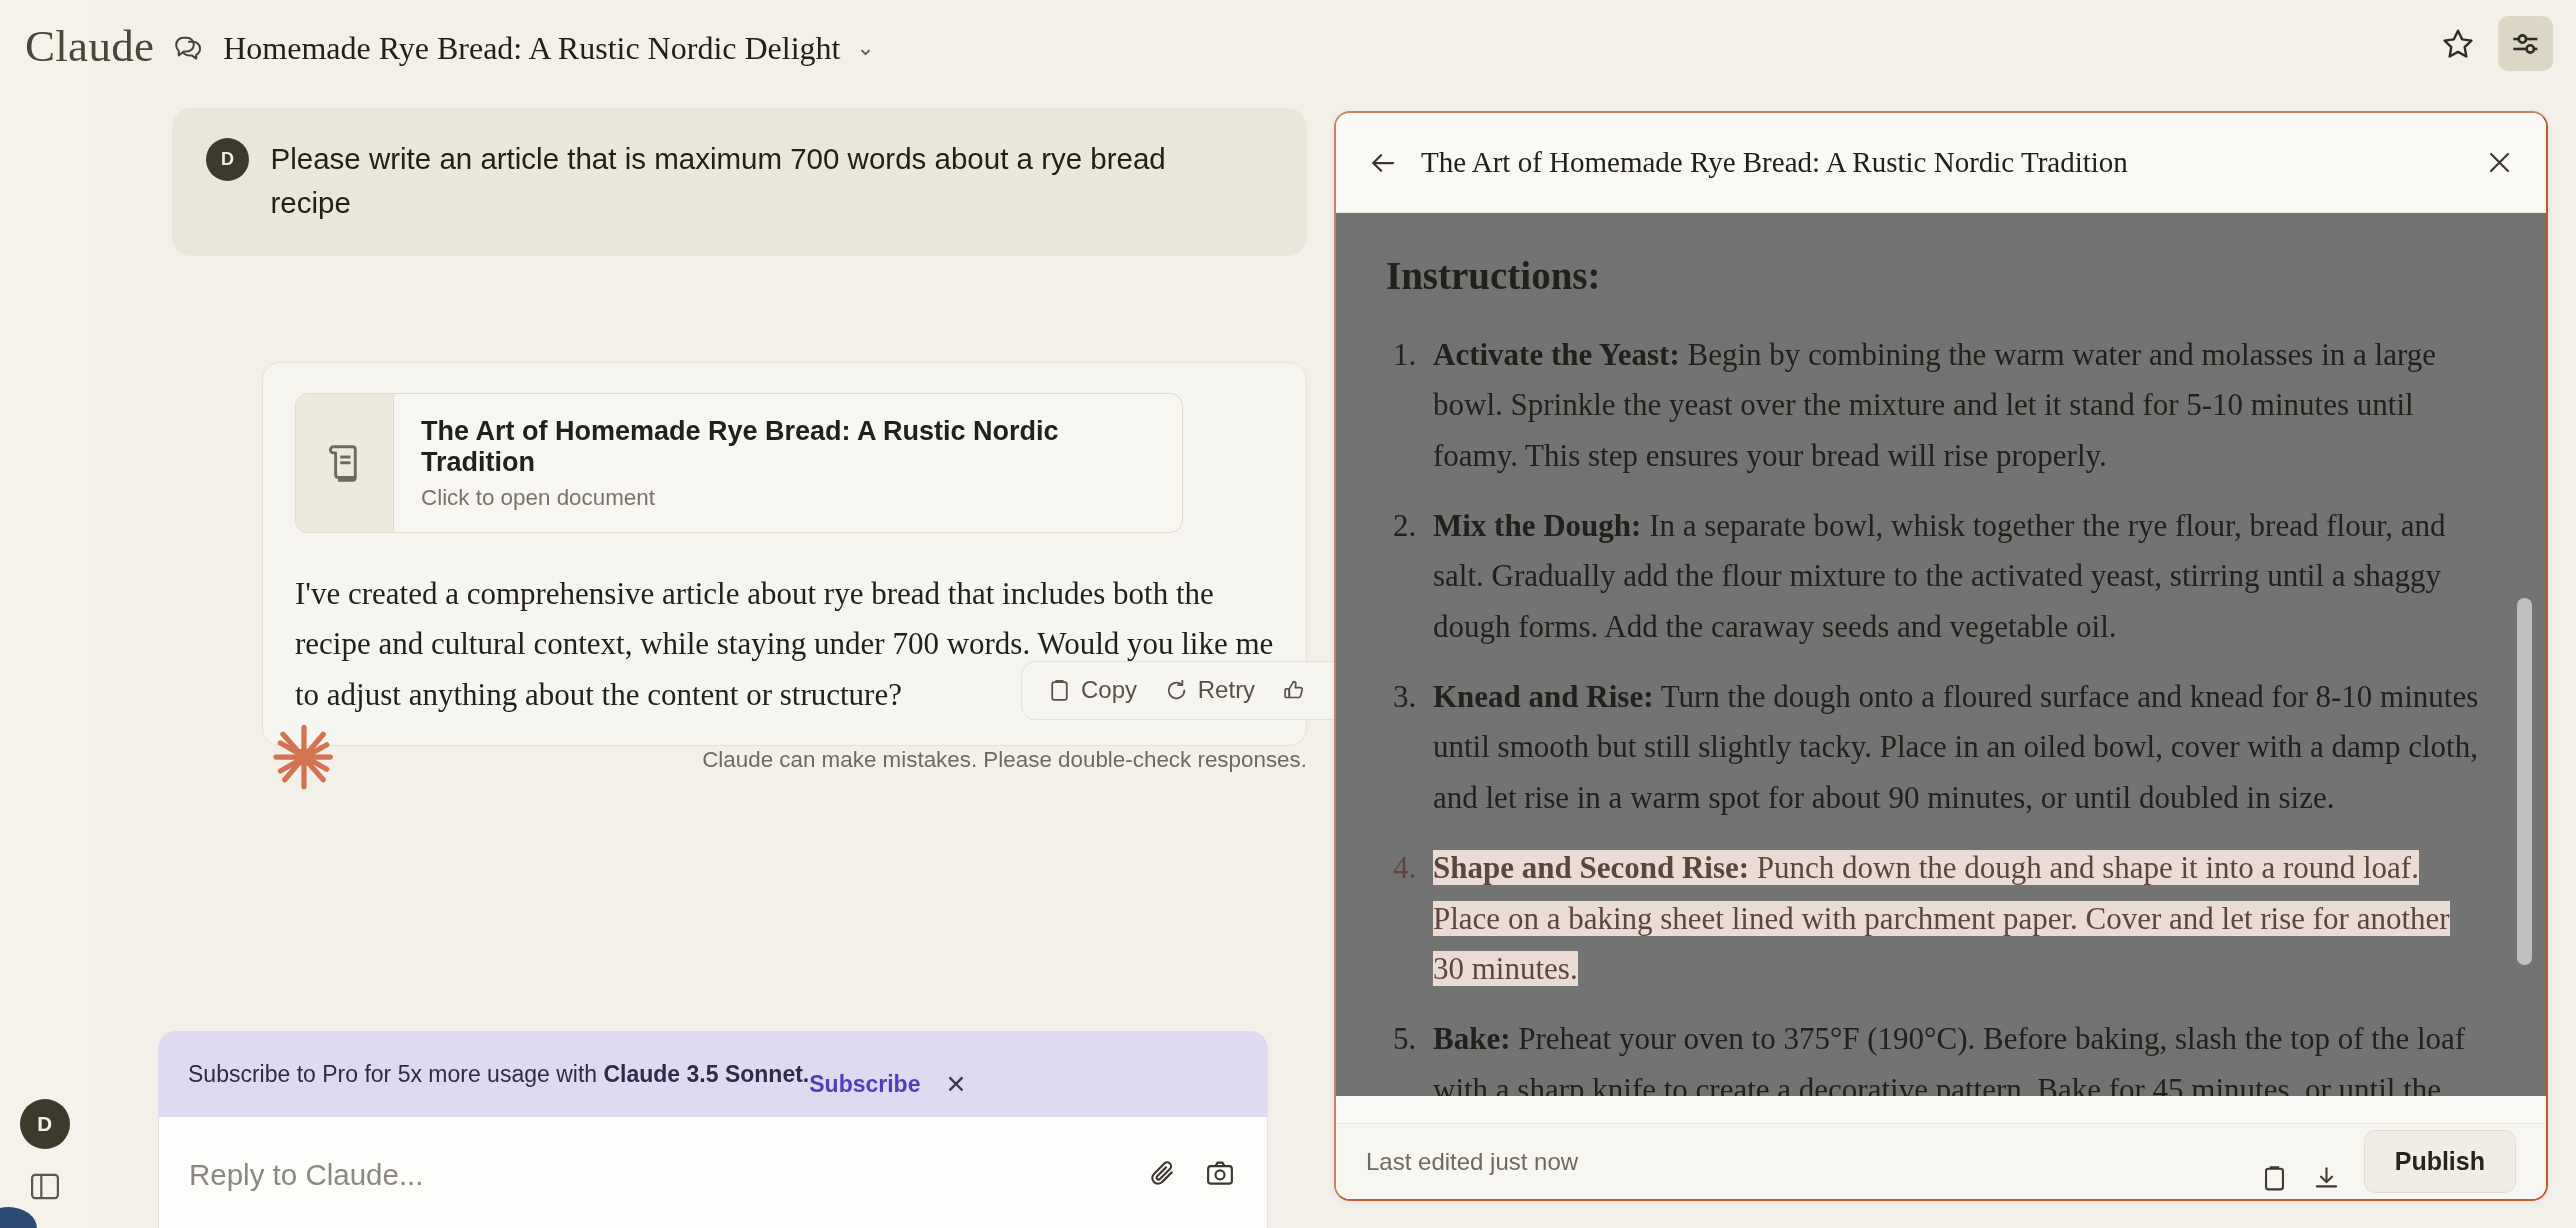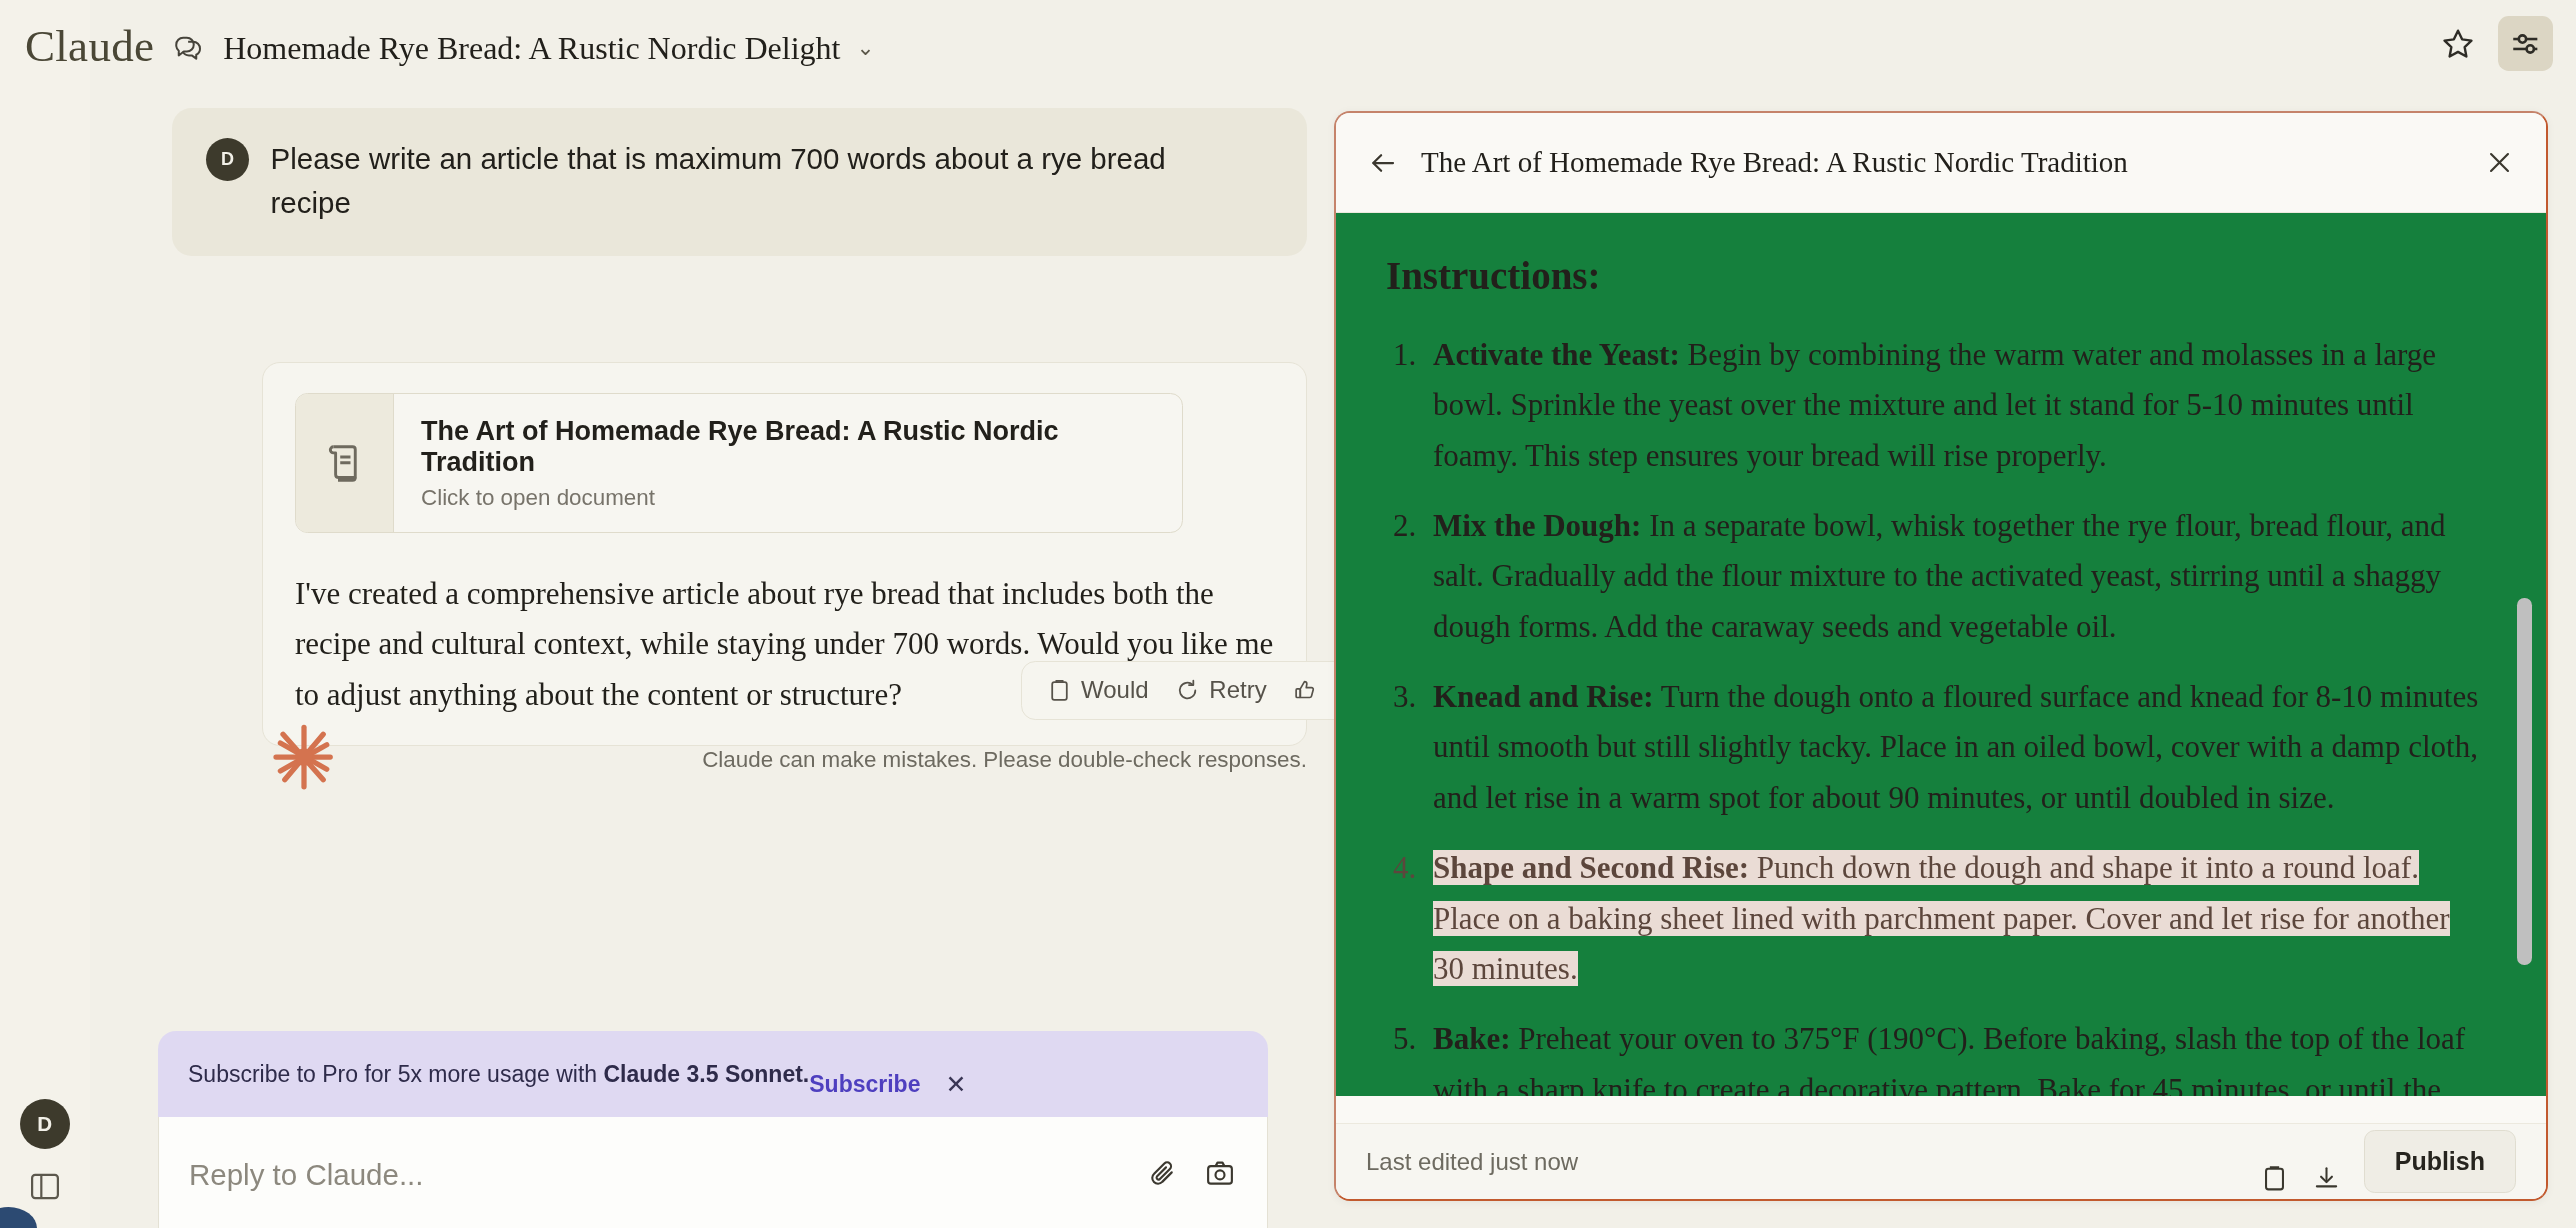--- a/index.html
+++ b/index.html
@@ -186,21 +186,21 @@
     border-bottom: 0.9px solid #ECE9DE; background: #FAF9F5;
   }
   .artifact-title {
     flex: 1;
     font-family: "Liberation Serif", serif;
     font-size: 29px; color: #22201B; white-space: nowrap; overflow: hidden;
   }
   .artifact-body {
     position: relative;
     height: 883px; overflow: hidden;
-    padding: 27px 66px 0 50px; background: #15803d;
+    padding: 27px 66px 0 50px; background: #737373;
   }
   .art-h2 {
     font-family: "Liberation Serif", serif;
     font-size: 39px; font-weight: bold; color: #22201B;
     margin: 12.5px 0 32px 0;
   }
   ol.steps {
     list-style: decimal;
     margin: 0 0 0 38px; padding: 0;
     font-family: "Liberation Serif", serif;
@@ -303,21 +303,21 @@
     </div>
 
     <div class="msg-actions">
       <div class="act">
         <span class="act-icon">
           <svg width="25" height="25" viewBox="0 0 24 24">
               <rect x="5" y="4" width="14" height="17" rx="2" fill="none" stroke="#56524A" stroke-width="1.7"></rect>
               <path d="M9 4V2.8h6V4" fill="none" stroke="#56524A" stroke-width="1.7"></path>
             </svg>
         </span>
-        <span>Would</span>
+        <span>Copy</span>
       </div>
       <div class="act">
         <span class="act-icon">
           <svg width="25" height="25" viewBox="0 0 24 24">
               <path d="M19.5 12a7.5 7.5 0 11-2.6-5.7" fill="none" stroke="#56524A" stroke-width="1.7" stroke-linecap="round"></path>
               <path d="M17.6 2.6v4.2h-4.2" fill="none" stroke="#56524A" stroke-width="1.7" stroke-linecap="round" stroke-linejoin="round"></path>
             </svg>
         </span>
         <span>Retry</span>
       </div>

